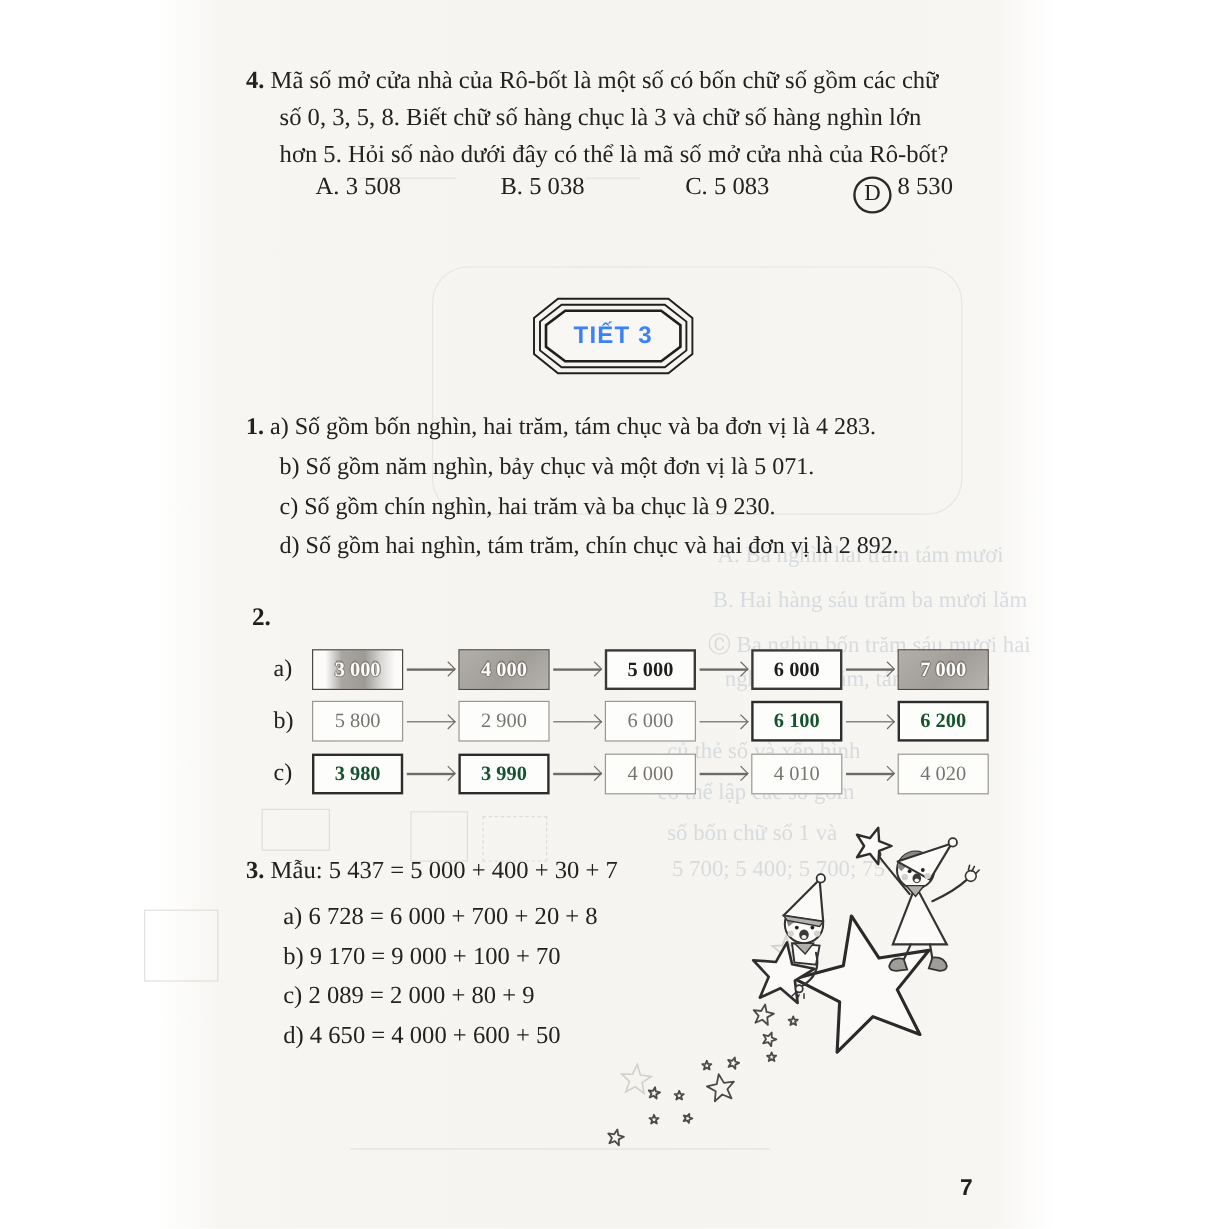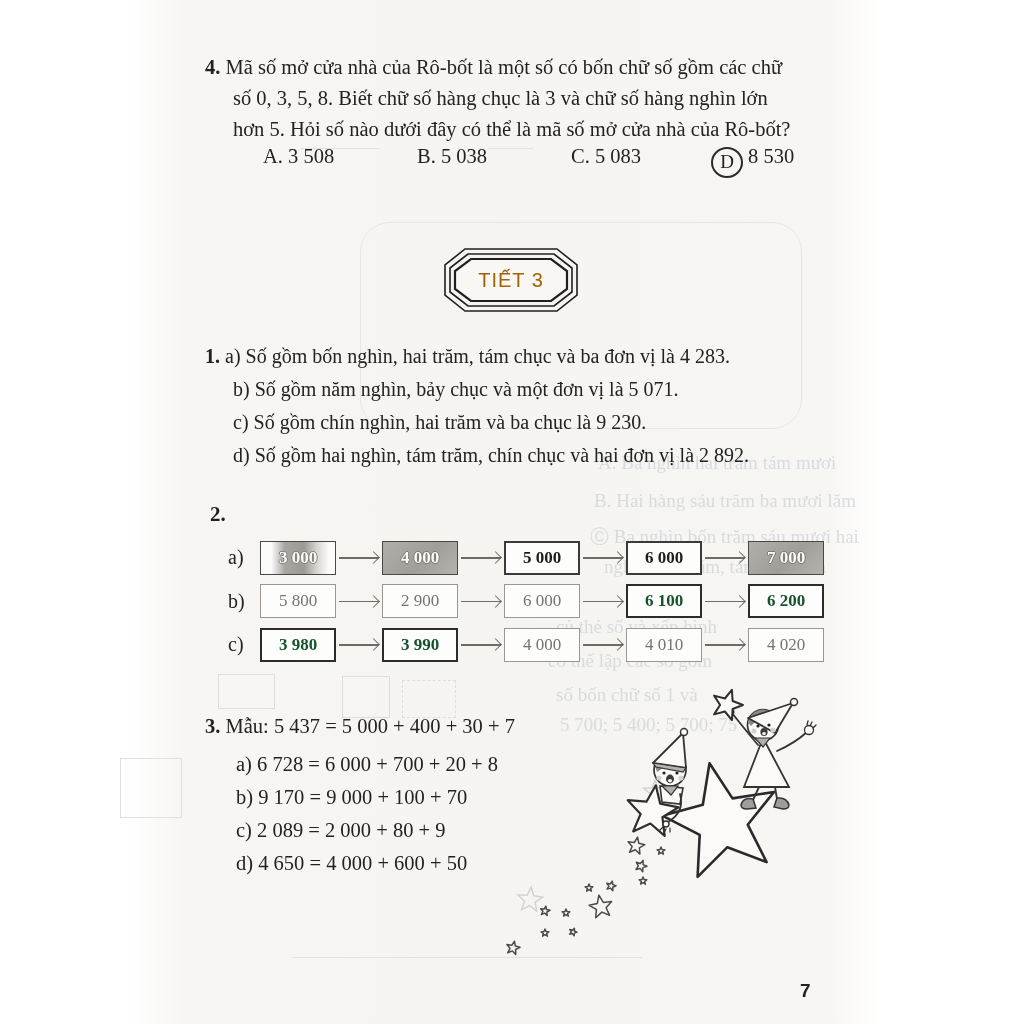--- a/index.html
+++ b/index.html
@@ -27,21 +27,21 @@
     width:28px;height:27px;border:2px solid #2a2a2a;border-radius:50%;
     margin-right:5px;vertical-align:-5px;font-size:19px;
   }
 
   
   .octagon-wrap{left:443px;top:247px;width:136px;height:68px;}
   .octagon-title{
     position:absolute;left:0;top:0;width:136px;height:66px;
     display:flex;align-items:center;justify-content:center;
     font-family:"Liberation Sans","DejaVu Sans",sans-serif;
-    font-weight:normal;font-size:20px;letter-spacing:1px;color:#a16207;
+    font-weight:bold;font-size:20px;letter-spacing:1px;color:#3b82f6;
   }
 
   
   .q2rows{left:228px;top:536px;width:596px;}
   .q2row{display:flex;align-items:center;height:43.5px;}
   .q2label{width:32px;font-size:20px;color:#222;flex:0 0 32px;}
   .nbox{
     flex:0 0 76px;height:34px;display:flex;align-items:center;justify-content:center;
     font-size:17px;background:#fdfdfc;box-sizing:border-box;
   }

